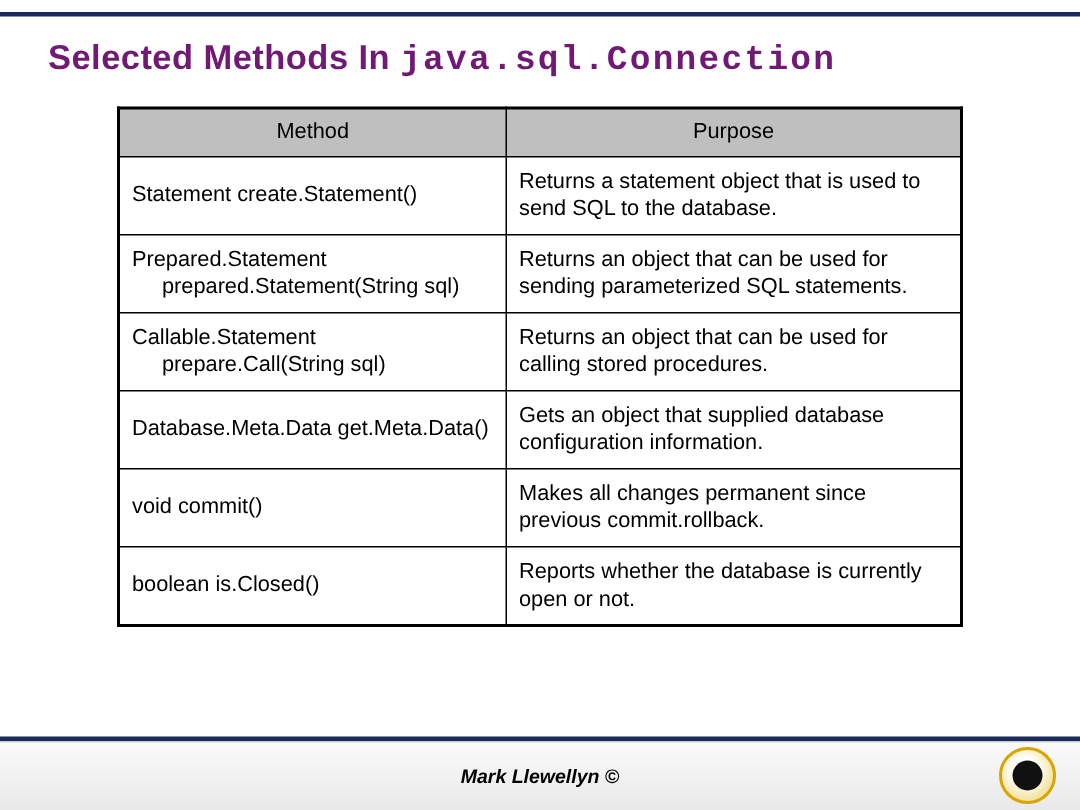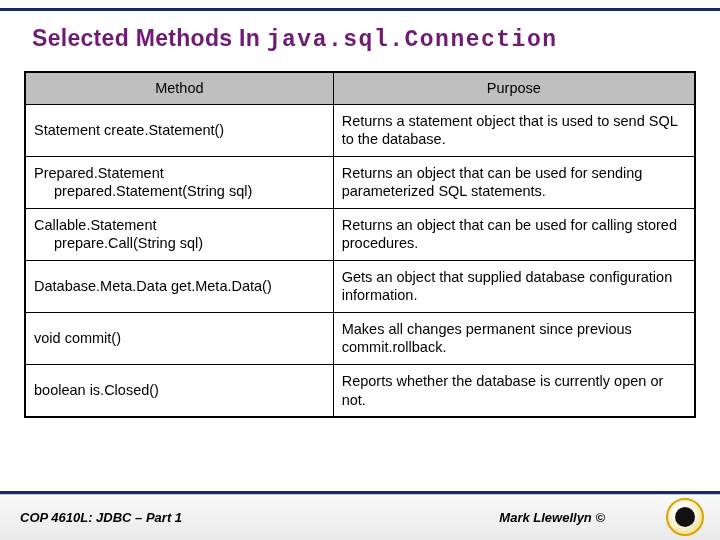--- a/index.html
+++ b/index.html
@@ -21,21 +21,21 @@
     color: #701a75;
     padding: 14px 0 10px 32px;
     letter-spacing: 0.3px;
   }
   .title .mono {
     font-family: "Courier New", Courier, monospace;
     letter-spacing: 1.5px;
   }
   .tbl {
     border-collapse: collapse;
-    width: 672px;
+    width: 564px;
     margin: 8px auto 0 auto;
     border: 2px solid #000;
   }
   .tbl th, .tbl td {
     border: 1px solid #000;
     padding: 7px 8px;
     vertical-align: middle;
     font-size: 14.5px;
     line-height: 1.28;
     text-align: left;
@@ -160,20 +160,19 @@
         <span>boolean  is.Closed()</span>
       </td>
       <td>Reports whether the database is currently open or not.</td>
     </tr>
   </tbody>
 </table>
 
 <div class="footer-rule"></div>
 <div class="footer-band">
   <div class="footer-inner">
-    <div class="footer-left">COP 4610L: JDBC – Part 1</div>
     <div class="footer-right">Mark Llewellyn ©</div>
   </div>
   <div class="logo">
     <div class="ring"></div>
     <div class="center"></div>
   </div>
 </div>
 
 </body></html>

